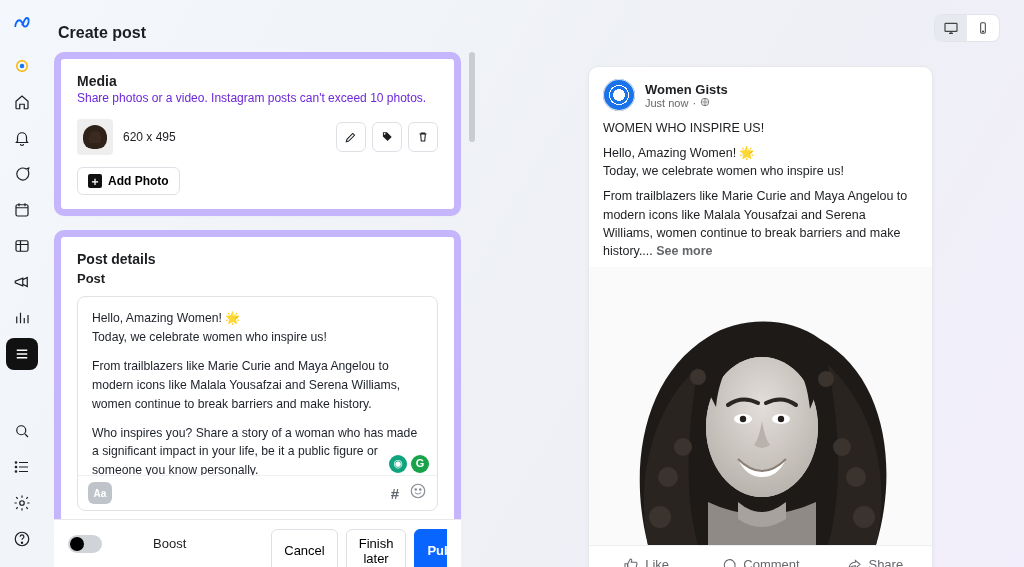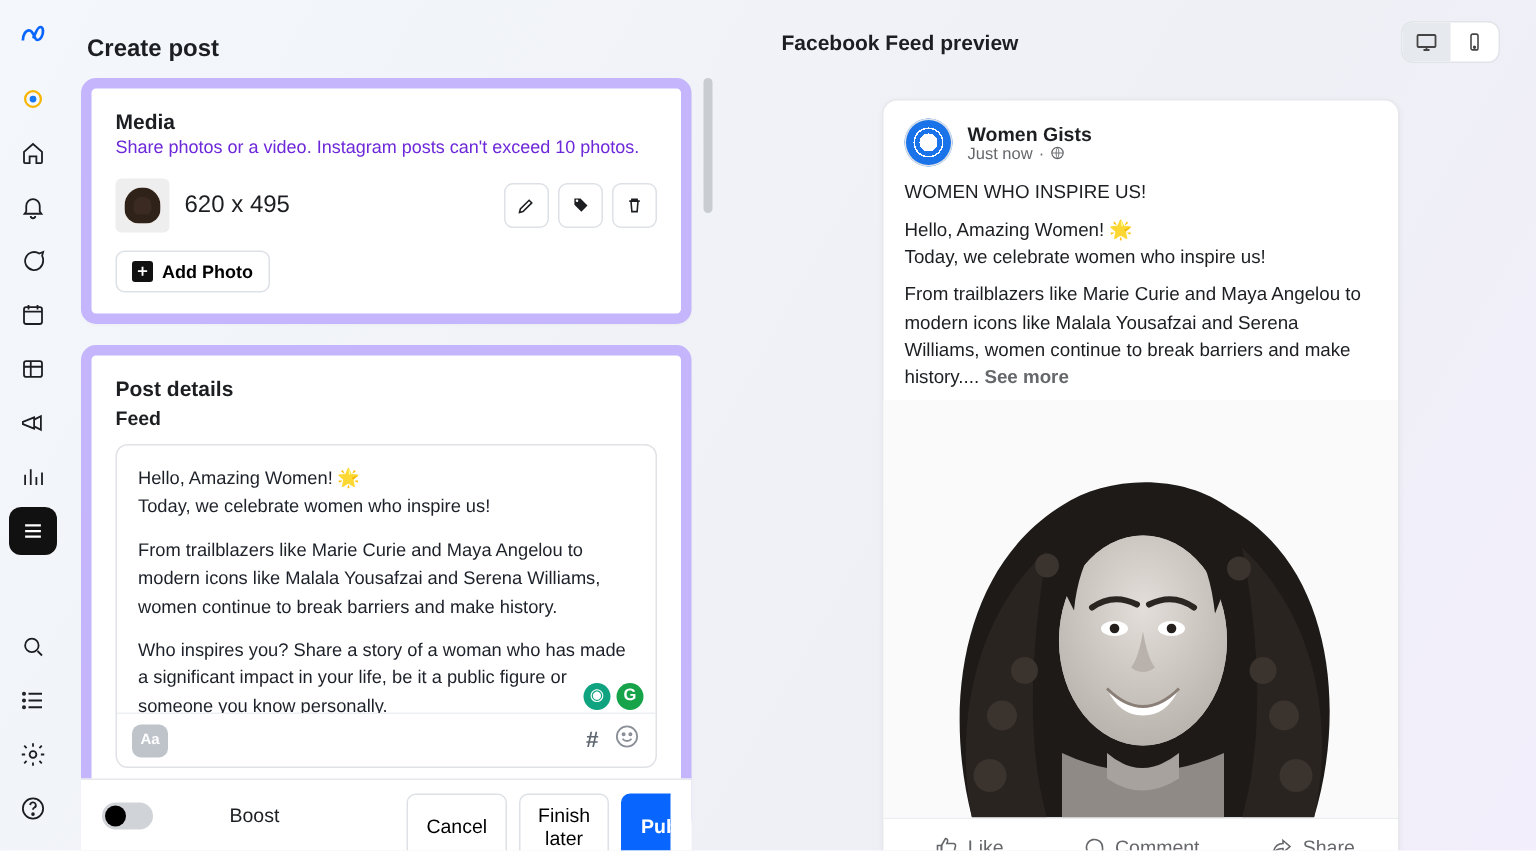--- a/index.html
+++ b/index.html
@@ -19,21 +19,21 @@
 .panel { flex:0 0 435px; padding:12px 18px 0 10px; overflow:hidden; position:relative; }
 .panel h1 { font-size:16px; font-weight:700; margin:12px 0 10px 4px; }
 
 .card { background:#fff; border:7px solid #c4b5fd; border-radius:10px; padding:14px 16px; margin-bottom:14px; box-shadow:0 1px 2px rgba(0,0,0,.02); }
 .card h2 { font-size:14px; font-weight:700; }
 .card .sub { font-size:12px; color:#6d28d9; margin-top:2px; }
 
 .media-row { display:flex; align-items:center; gap:10px; margin-top:14px; }
 .thumb { width:36px; height:36px; border-radius:4px; background:#eee; display:flex; align-items:center; justify-content:center; overflow:hidden; }
 .thumb .face { width:24px; height:24px; border-radius:50% 50% 40% 40%; background:radial-gradient(circle at 50% 35%, #3b2a22 0 10px, #7a5a48 11px 18px, transparent 19px), #c9c9c9; box-shadow:0 0 0 6px #2f2218 inset; }
-.dims { font-size:16px; color:#1c1e21; }
+.dims { font-size:12px; color:#1c1e21; }
 .media-actions { margin-left:auto; display:flex; gap:6px; }
 .icon-btn { width:30px; height:30px; border:1px solid #dde1e6; border-radius:6px; background:#fff; display:flex; align-items:center; justify-content:center; cursor:pointer; color:#1c1e21; }
 .icon-btn svg { width:14px; height:14px; }
 
 .add-photo-btn { margin-top:12px; display:inline-flex; align-items:center; gap:6px; border:1px solid #dde1e6; background:#fff; border-radius:6px; padding:6px 10px; font-size:12px; cursor:pointer; font-weight:600; }
 .add-photo-btn .plus { width:14px; height:14px; background:#111; color:#fff; border-radius:2px; display:flex; align-items:center; justify-content:center; font-size:11px; line-height:1; }
 
 .textarea-wrap { margin-top:10px; border:1px solid #e0e2e6; border-radius:8px; overflow:hidden; }
 .textarea { padding:12px 14px 8px; font-size:12.2px; color:#1d2129; line-height:1.55; height:178px; overflow:auto; position:relative; }
 .textarea p { margin-bottom:10px; }
@@ -207,21 +207,21 @@
         </div>
       </div>
       <button class="add-photo-btn">
         <span class="plus">＋</span>
         <span>Add Photo</span>
       </button>
     </div>
 
     <div class="card" style="padding-bottom:8px">
       <h2>Post details</h2>
-      <div class="label">Feed</div>
+      <div class="label">Post</div>
       <div class="textarea-wrap">
         <div class="textarea">
           <p><span>Hello, Amazing Women! 🌟</span><br><span>Today, we celebrate women who inspire us!</span></p>
           <p>From trailblazers like Marie Curie and Maya Angelou to modern icons like Malala Yousafzai and Serena Williams, women continue to break barriers and make history.</p>
           <p>Who inspires you? Share a story of a woman who has made a significant impact in your life, be it a public figure or someone you know personally.</p>
 
           <div class="ext">
             <span style="background:#10a37f;color:#fff">◉</span>
             <span style="background:#16a34a;color:#fff;font-weight:700">G</span>
           </div>
@@ -276,21 +276,20 @@
       <div class="right">
         <button class="btn">Cancel</button>
         <button class="btn">Finish later</button>
         <button class="btn primary">Publish</button>
       </div>
     </div>
   </section>
 
   <section class="right">
     <div class="right-head">
-      <h3>Facebook Feed preview</h3>
       <div class="devtoggle">
         <div class="d active">
             <svg viewBox="0 0 24 24" width="16" height="16" fill="none" stroke="currentColor" stroke-width="1.8">
               <rect x="3" y="5" width="18" height="12" rx="1"></rect>
               <path d="M9 20h6M12 17v3"></path>
             </svg>
           </div>
         <div class="d">
             <svg viewBox="0 0 24 24" width="14" height="14" fill="none" stroke="currentColor" stroke-width="1.8">
               <rect x="8" y="3" width="8" height="18" rx="2"></rect>

